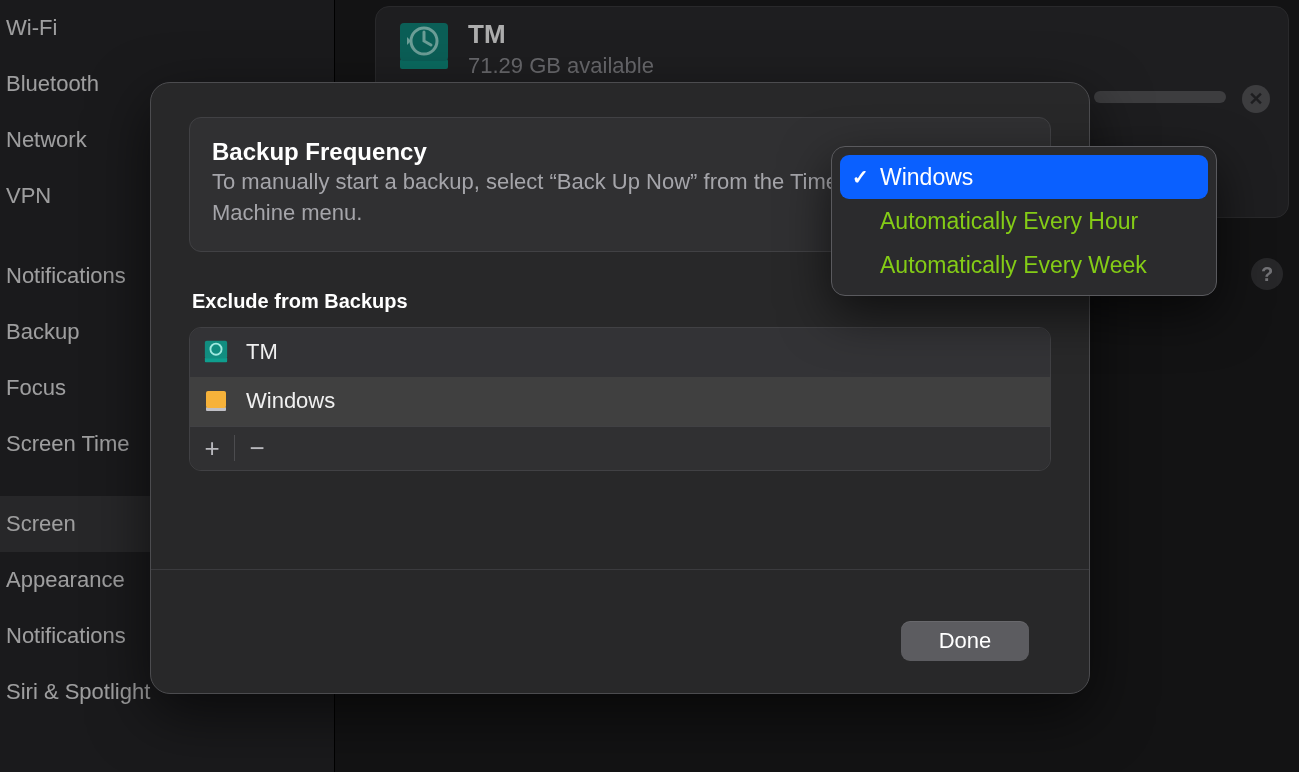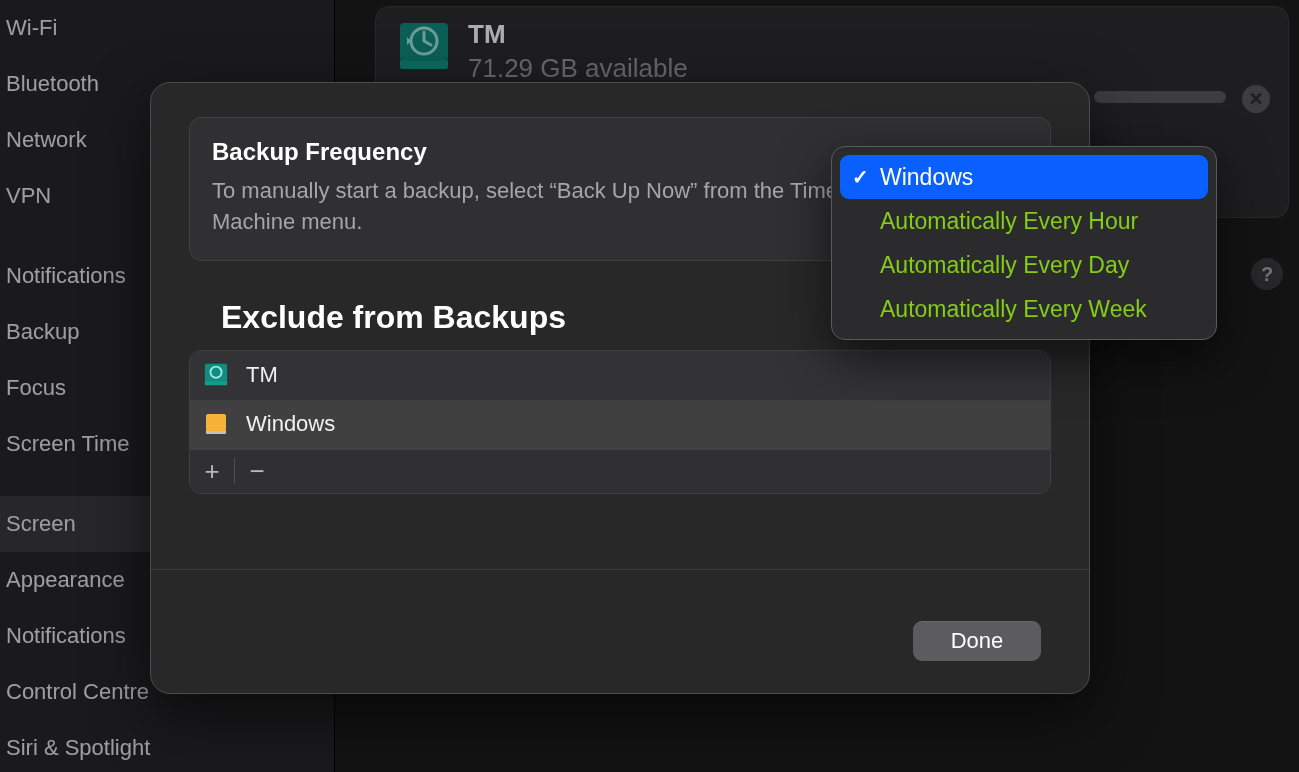--- a/index.html
+++ b/index.html
@@ -56,21 +56,21 @@
   .disk-card .tm-big-icon {
     position: absolute; left: 20px; top: 12px;
     width: 56px; height: 56px;
   }
   .disk-card .disk-title {
     position: absolute; left: 92px; top: 12px;
     font-size: 26px; font-weight: 600; color: #fff;
   }
   .disk-card .disk-sub {
     position: absolute; left: 92px; top: 46px;
-    font-size: 26px; color: #9a9a9f;
+    font-size: 22px; color: #9a9a9f;
   }
   .disk-card .progress-pill {
     position: absolute; right: 62px; top: 84px;
     width: 132px; height: 12px; border-radius: 6px;
     background: #5a5a5e;
   }
   .disk-card .close-circle {
     position: absolute; right: 18px; top: 78px;
     width: 28px; height: 28px; border-radius: 14px;
     background: #5a5a5e; color: #2d2d30;
@@ -103,26 +103,26 @@
   }
   .sheet-inner { padding: 34px 38px 0 38px; }
 
   .freq-box {
     background: #303032;
     border: 1px solid #414144;
     border-radius: 12px;
     padding: 20px 22px 22px 22px;
     min-height: 120px;
   }
-  .freq-title { font-size: 24px; color: #fff; font-weight: 600; margin-bottom: 10px; }
+  .freq-title { font-size: 24px; color: #fff; font-weight: 600; margin-bottom: 1px; }
   .freq-desc  { font-size: 22px; color: #a5a5aa; line-height: 1.4; max-width: 640px; }
 
   .exclude-title {
-    font-size: 32px; color: #fff; font-weight: 700;
-    margin: 38px 0 14px 32px;
+    font-size: 20px; color: #fff; font-weight: 700;
+    margin: 38px 0 14px 3px;
   }
 
   .exclude-table {
     border: 1px solid #414144;
     border-radius: 12px;
     overflow: hidden;
     background: #2c2c2e;
   }
   .exclude-row {
     display: flex; align-items: center;
@@ -144,21 +144,21 @@
     font-size: 26px; color: #b8b8bd; cursor: pointer;
   }
   .tb-sep { width:1px; height:26px; background:#4c4c4f; }
 
   .sheet-divider {
     position:absolute; left:0; right:0; top:486px;
     height:1px; background:#3b3b3e;
   }
 
   .done-btn {
-    position: absolute; right: 48px; bottom: 32px;
+    position: absolute; right: 60px; bottom: 32px;
     width: 128px; height: 40px;
     border-radius: 9px;
     background: #5c5c60; color: #fff;
     font-size: 22px; font-weight: 500;
     display:flex; align-items:center; justify-content:center;
     cursor: pointer;
     box-shadow: inset 0 1px 0 rgba(255,255,255,.08);
   }
 
   
@@ -223,23 +223,20 @@
     </div>
   <div style="height:24px"></div>
   <div class="sidebar-item selected">
       <span>Screen</span>
     </div>
   <div class="sidebar-item">
       <span>Appearance</span>
     </div>
   <div class="sidebar-item">
       <span>Notifications</span>
-    </div>
-  <div class="sidebar-item">
-      <span>Control Centre</span>
     </div>
   <div class="sidebar-item">
       <span>Siri &amp; Spotlight</span>
     </div>
 </div>
 
 <div class="main">
   <div class="main-inner">
     <div class="disk-card">
       <div class="tm-big-icon">
@@ -315,18 +312,15 @@
 
 <div class="popover">
   <div class="menu-item selected">
     <span class="check">✓</span>
     <span>Windows</span>
   </div>
   <div class="menu-item">
     <span>Automatically Every Hour</span>
   </div>
   <div class="menu-item">
-    <span>Automatically Every Day</span>
-  </div>
-  <div class="menu-item">
     <span>Automatically Every Week</span>
   </div>
 </div>
 
 </body></html>

